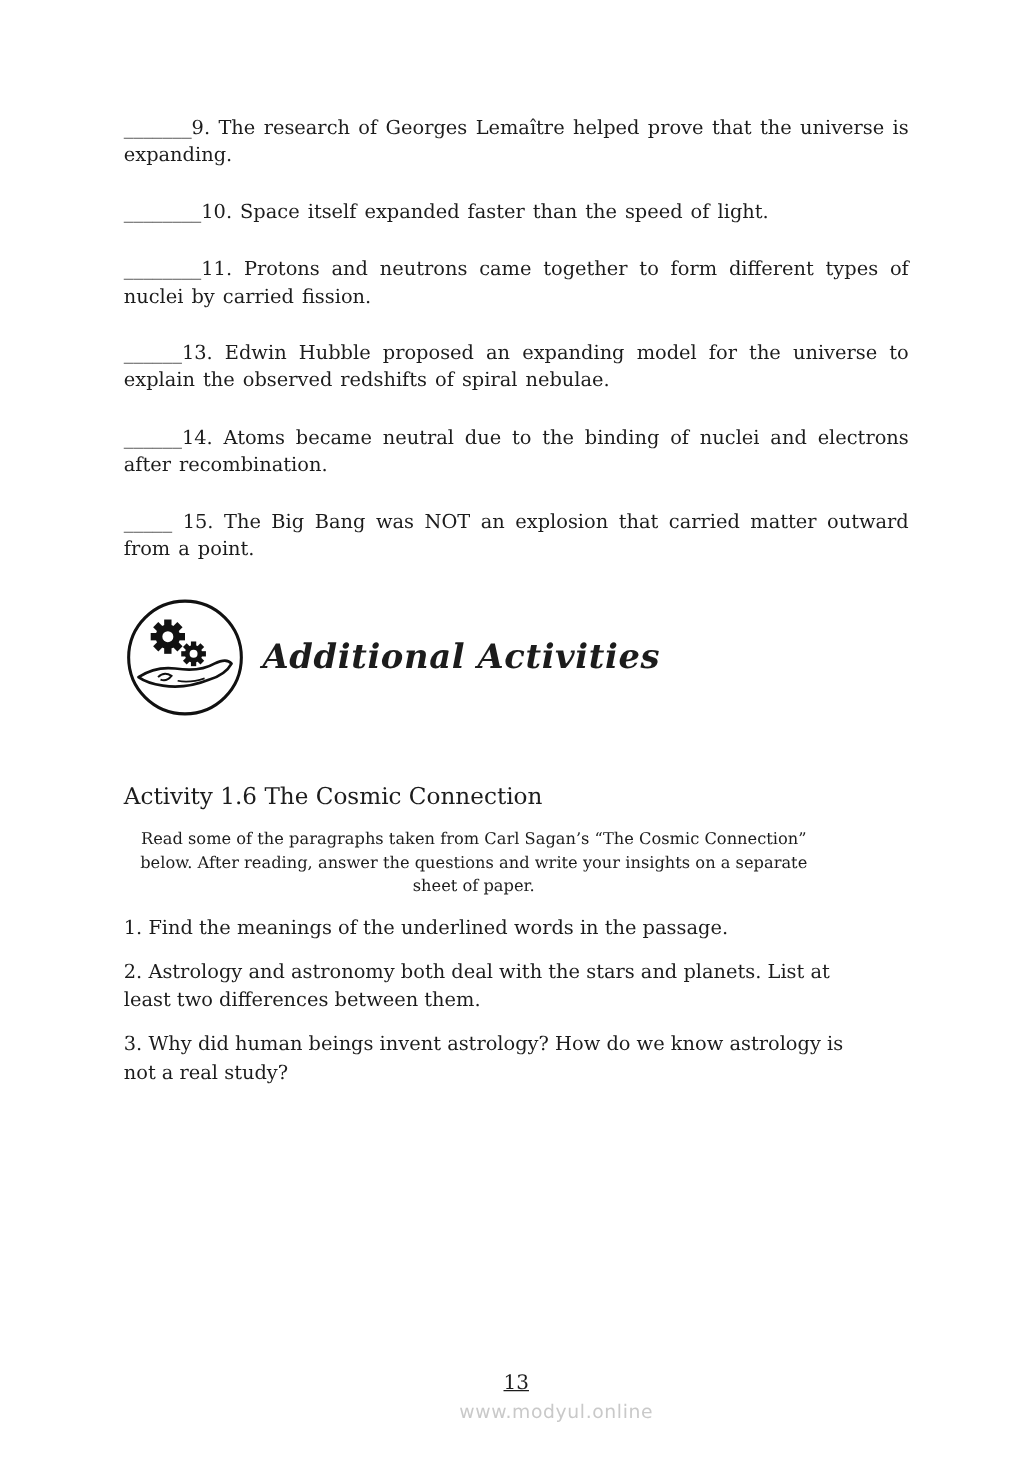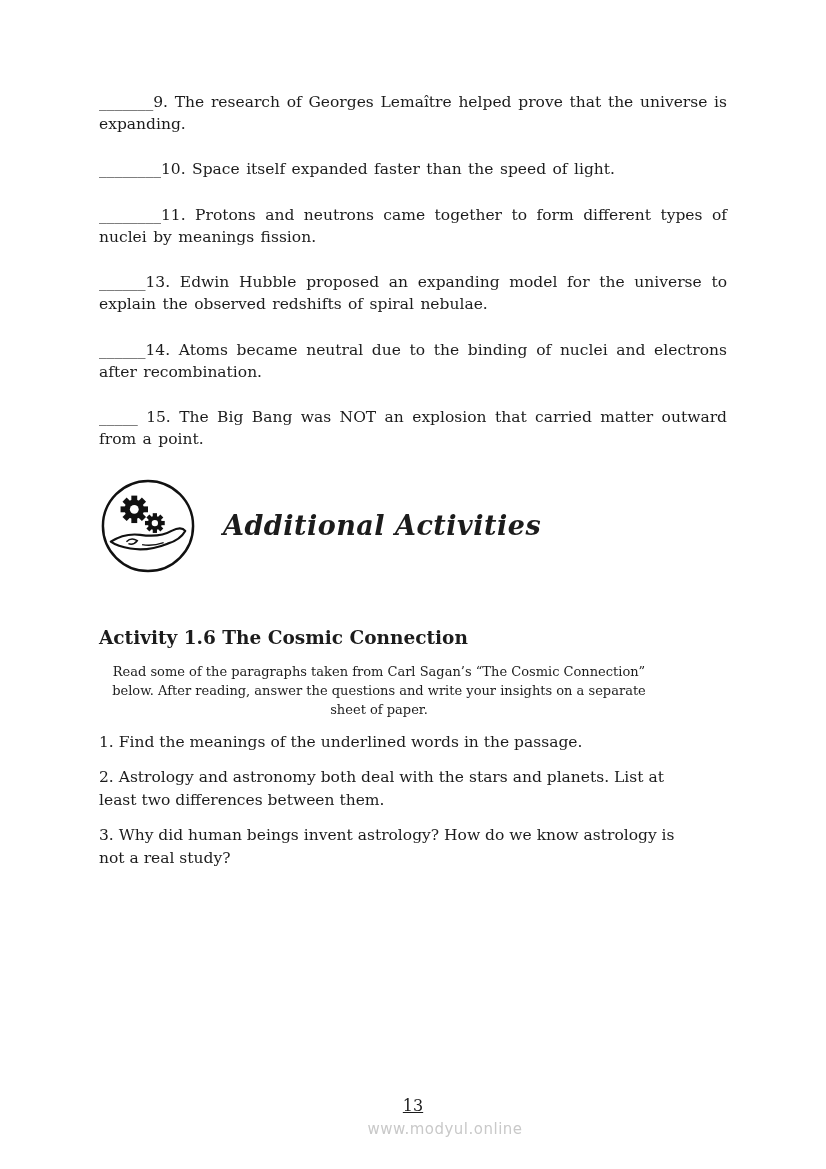--- a/index.html
+++ b/index.html
@@ -23,37 +23,37 @@
     line-height: 1.4;
     text-align: justify;
     margin: 0 0 24px 0;
     word-spacing: 1.5px;
   }
   .quiz-item .italic {
   }
   .section-row {
     display: flex;
     align-items: center;
-    gap: 26px;
+    gap: 13px;
     margin-top: 26px;
   }
   .section-icon {
     width: 98px;
     height: 98px;
     flex: none;
   }
   .section-title {
     font-size: 27px;
     font-weight: bold;
     font-style: italic;
     letter-spacing: 0.5px;
   }
   .activity-heading {
     font-size: 18.5px;
-    font-weight: bold;
+    font-weight: normal;
     margin: 52px 0 0 0;
   }
   .activity-intro {
     font-size: 13px;
     line-height: 1.48;
     margin: 14px 0 0 0;
     max-width: 560px;
     text-align: center;
   }
   .question {
@@ -86,21 +86,21 @@
   }
 </style>
 </head>
 <body>
 
 <div class="content">
 
   <div id="quiz-list">
       <p class="quiz-item"><span>_______9. The research of </span><span class="italic">Georges Lemaître</span><span> helped prove that the universe is expanding.</span></p>
       <p class="quiz-item"><span>________10. </span><span class="italic">Space</span><span> itself expanded faster than the speed of light.</span></p>
-      <p class="quiz-item"><span>________11. Protons and neutrons came together to form different types of nuclei by </span><span class="italic">meanings fission.</span></p>
+      <p class="quiz-item"><span>________11. Protons and neutrons came together to form different types of nuclei by </span><span class="italic">carried fission.</span></p>
       <p class="quiz-item"><span>______13. </span><span class="italic">Edwin Hubble</span><span> proposed an expanding model for the universe to explain the observed redshifts of spiral nebulae.</span></p>
       <p class="quiz-item"><span>______14. Atoms became neutral due to the binding of nuclei and electrons after recombination.</span></p>
       <p class="quiz-item"><span>_____ 15. The </span><span class="italic">Big Bang</span><span> was NOT an explosion that carried matter outward from a point.</span></p>
     </div>
 
   <div class="section-row">
     <svg class="section-icon" viewBox="0 0 100 100" aria-hidden="true">
       <circle cx="50" cy="50" r="46" fill="none" stroke="#111" stroke-width="2.5"></circle>
 
       <g transform="translate(36,33)" fill="#111">

